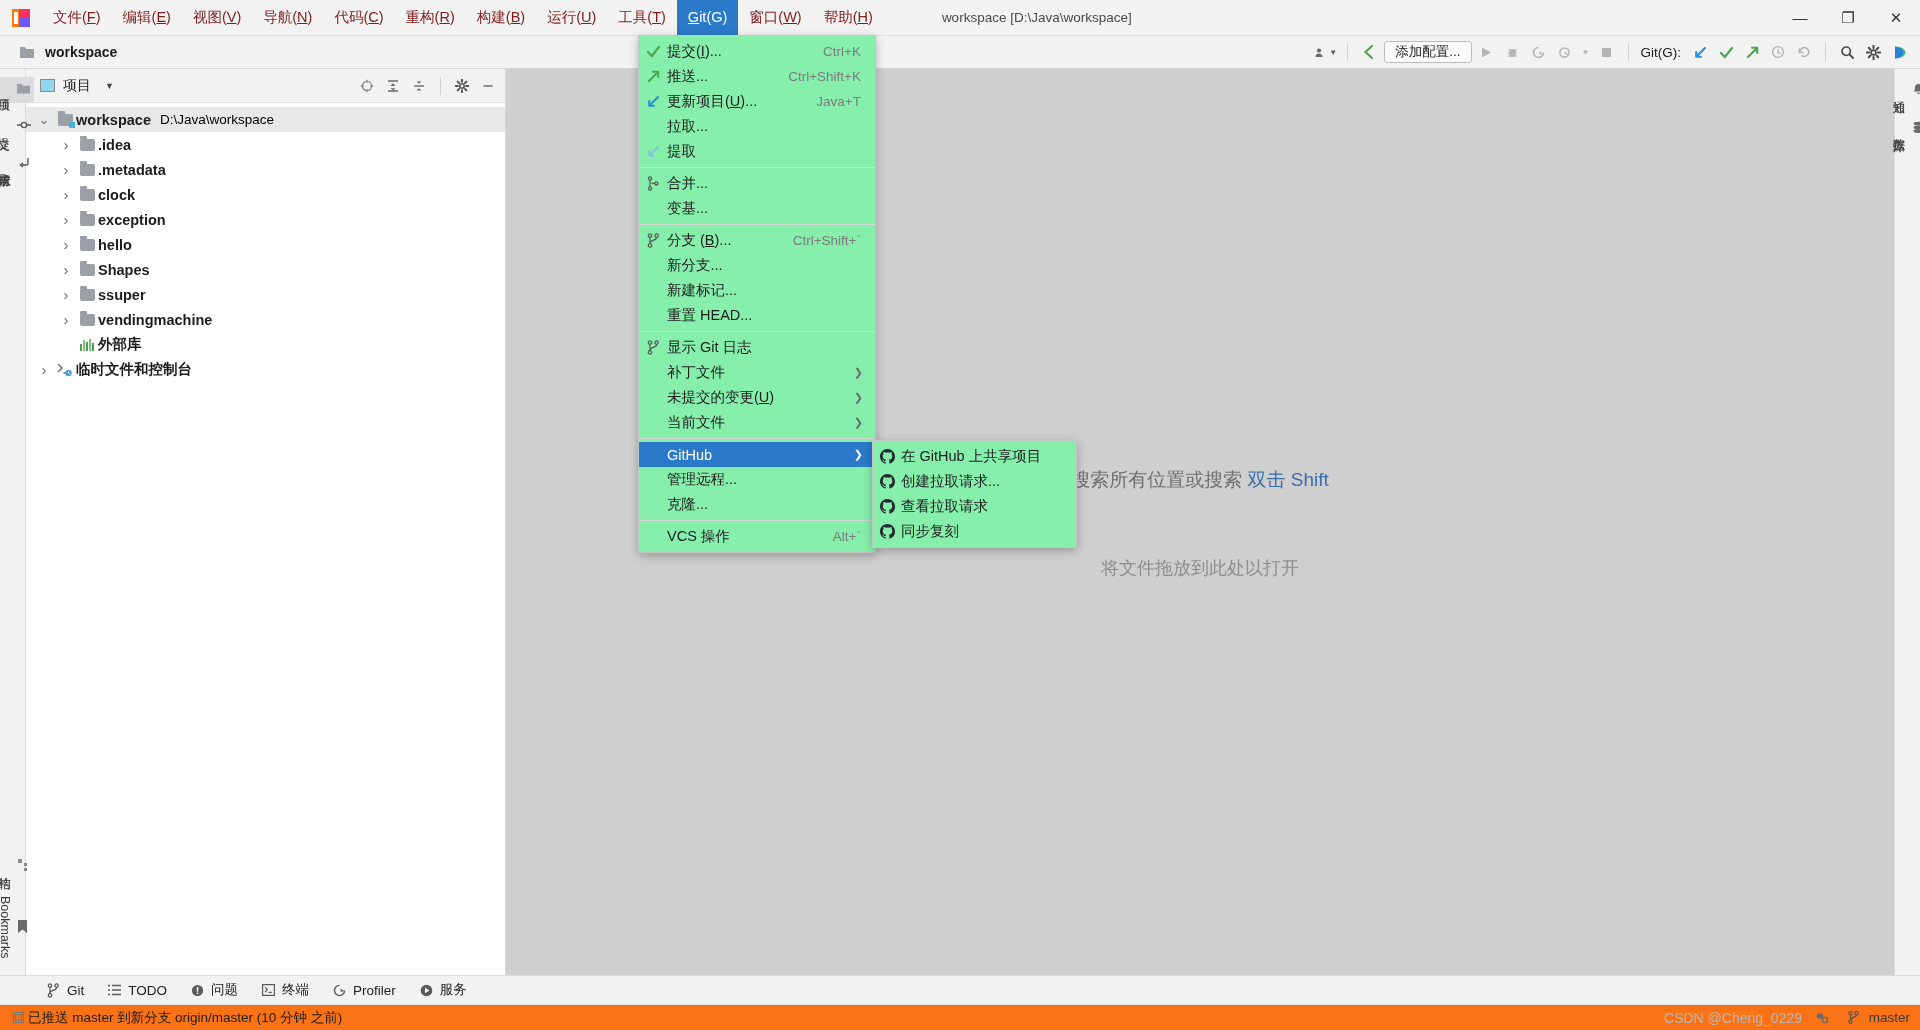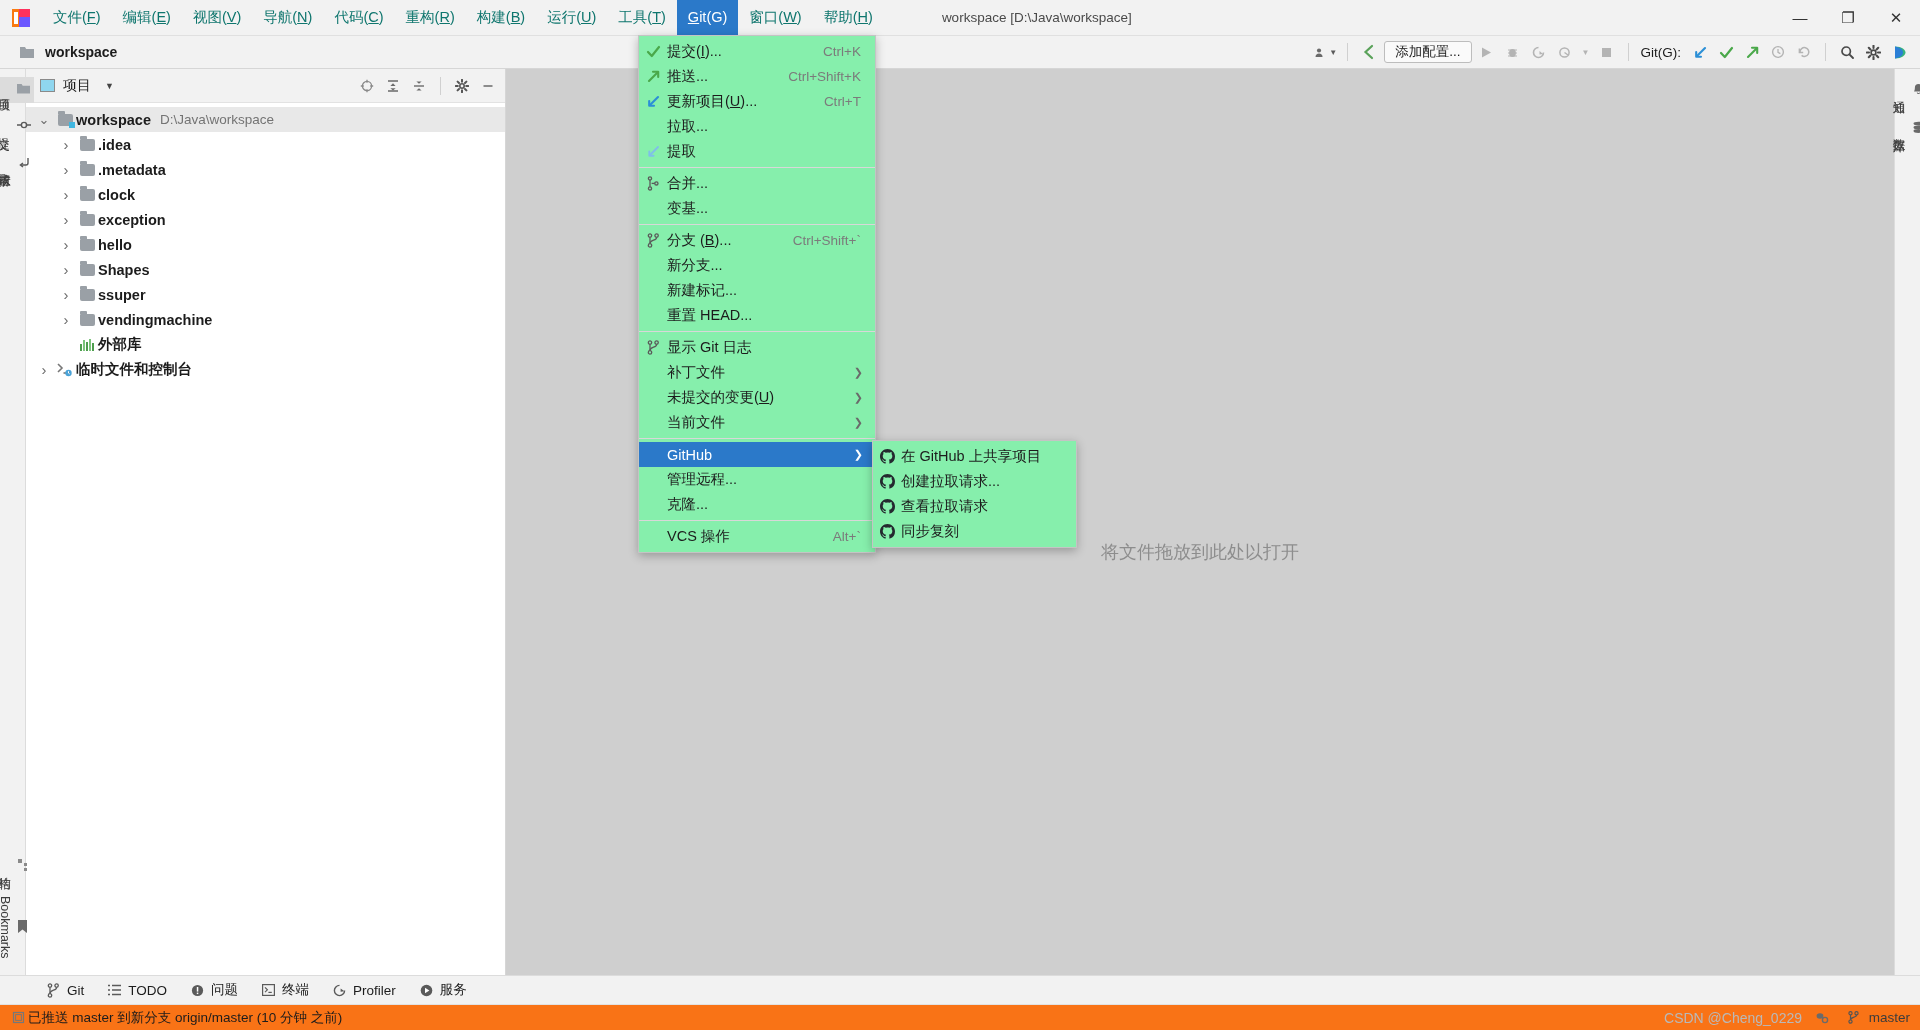--- a/index.html
+++ b/index.html
@@ -19,21 +19,21 @@
   .app-logo { width: 42px; display:flex; align-items:center; justify-content:center; }
   .logo-shape { width: 18px; height: 18px; position: relative; }
   .logo-shape i { position:absolute; display:block; }
   .logo-shape i:nth-child(1){ left:0; top:0; width:8px; height:18px; background:#f97a12; }
   .logo-shape i:nth-child(2){ left:7px; top:0; width:11px; height:9px; background:#fe315d; }
   .logo-shape i:nth-child(3){ left:7px; top:8px; width:11px; height:10px; background:#6b57ff; }
   .logo-shape i:nth-child(4){ left:2px; top:3px; width:4px; height:12px; background:#fff; }
 
   .menubar { display:flex; align-items:stretch; }
   .menu-item {
-    display:flex; align-items:center; padding: 0 11px; font-size: 14.5px; color:#0f766e;
+    display:flex; align-items:center; padding: 0 11px; font-size: 14.5px; color:#7f1d1d;
     cursor: default; white-space: nowrap; line-height: 1;
   }
   .menu-item u { text-decoration: underline; }
   .menu-item.active { background:#2b79c9; color:#fff; }
   .win-title {
     flex: 1; display:flex; align-items:center; padding-left: 58px;
     font-size: 13.5px; color: #4a4a4a; white-space: nowrap;
   }
   .win-controls { display:flex; align-items:stretch; }
   .win-btn { width: 48px; display:flex; align-items:center; justify-content:center; font-size:15px; color:#333; cursor:default; }
@@ -89,21 +89,21 @@
   .row { height: 25px; display:flex; align-items:center; padding-left: 8px; cursor:default; white-space:nowrap; }
   .row.root { background:#e8e8e8; }
   .arrow { width:20px; text-align:center; color:#6a6a6a; font-size:10px; flex:0 0 20px; }
   .arrow.empty { color:transparent; }
   .ficon { width:22px; flex:0 0 22px; display:flex; align-items:center; justify-content:center; }
   .folder { width:15px; height:12px; background:#9aa0a6; border-radius:1px 2px 2px 2px; position:relative; }
   .folder:before { content:""; position:absolute; left:0; top:-3px; width:7px; height:3px; background:#9aa0a6; border-radius:1px 1px 0 0; }
   .folder.mod:after { content:""; position:absolute; right:-2px; bottom:-2px; width:6px; height:6px; background:#40b6e0; }
   .rlabel { color:#1c1c1c;font-weight:bold; }
   .rlabel.b { font-weight:bold; }
-  .rpath { color:#737373; margin-left:9px; font-size:13.5px; }
+  .rpath { color:#000000; margin-left:9px; font-size:13.5px; }
   .libicon { display:flex; gap:1px; align-items:flex-end; height:12px; }
   .libicon b { display:block; width:2px; background:#5aa15a; }
 
   
   .editor { flex:1; background:#cfcfcf; position:relative; display:flex; flex-direction:column;
             align-items:center; justify-content:center; }
   .ed-lines { text-align:center; line-height: 1.72; }
   .ed-line { font-size: 19px; color:#6e6e6e; white-space:nowrap; }
   .ed-line .hl { color:#3b6ea8; }
   .ed-drop { margin-top: 60px; font-size:18px; color:#8d8d8d; }
@@ -465,20 +465,21 @@
                 <path d="M11.5 8.2v1.9l1.3.8" stroke="#fff" stroke-width="1"></path>
               </svg>
             </span>
             <span class="rlabel">临时文件和控制台</span>
           </div>
         </div>
     </div>
 
     <div class="editor">
       <div class="ed-lines" id="ed-hints">
+          <div class="ed-line"><span>搜索所有位置或搜索 </span><span class="hl">双击 Shift</span></div>
         </div>
       <div class="ed-drop">将文件拖放到此处以打开</div>
       <div class="ed-scroll"></div>
     </div>
 
     <div class="rail right">
       <div class="rail-group" id="rail-right">
           <div class="rail-btn">
             <span class="rail-ic"><svg width="13" height="13" viewBox="0 0 13 13">
                 <path d="M6.5 1a3.6 3.6 0 0 1 3.6 3.6c0 3 .9 3.8.9 3.8H2c0-.0.9-.8.9-3.8A3.6 3.6 0 0 1 6.5 1z" fill="#6a6a6a"></path>
@@ -612,21 +613,21 @@
         <span class="mi-key">Ctrl+Shift+K</span>
       </div>
       <div class="mi">
         <span class="mi-ic">
           <svg width="15" height="15" viewBox="0 0 15 15">
             <path d="M12 3 L4 11" stroke="#2b8fd6" stroke-width="2.1" stroke-linecap="round"></path>
             <path d="M3.2 11.8 L3.2 7 M3.2 11.8 L8 11.8" stroke="#2b8fd6" stroke-width="2.1" stroke-linecap="round"></path>
           </svg>
         </span>
         <span class="mi-lbl">更新项目(<u>U</u>)...</span>
-        <span class="mi-key">Ctrl+T</span>
+        <span class="mi-key">Java+T</span>
       </div>
       <div class="mi">
         <span class="mi-ic"></span>
         <span class="mi-lbl">拉取...</span>
       </div>
       <div class="mi">
         <span class="mi-ic">
           <svg width="15" height="15" viewBox="0 0 15 15">
             <path d="M12 3 L4 11" stroke="#7fc0e8" stroke-width="1.9" stroke-linecap="round"></path>
             <path d="M3.3 11.7 L3.3 7.4 M3.3 11.7 L7.6 11.7" stroke="#7fc0e8" stroke-width="1.9" stroke-linecap="round"></path>

